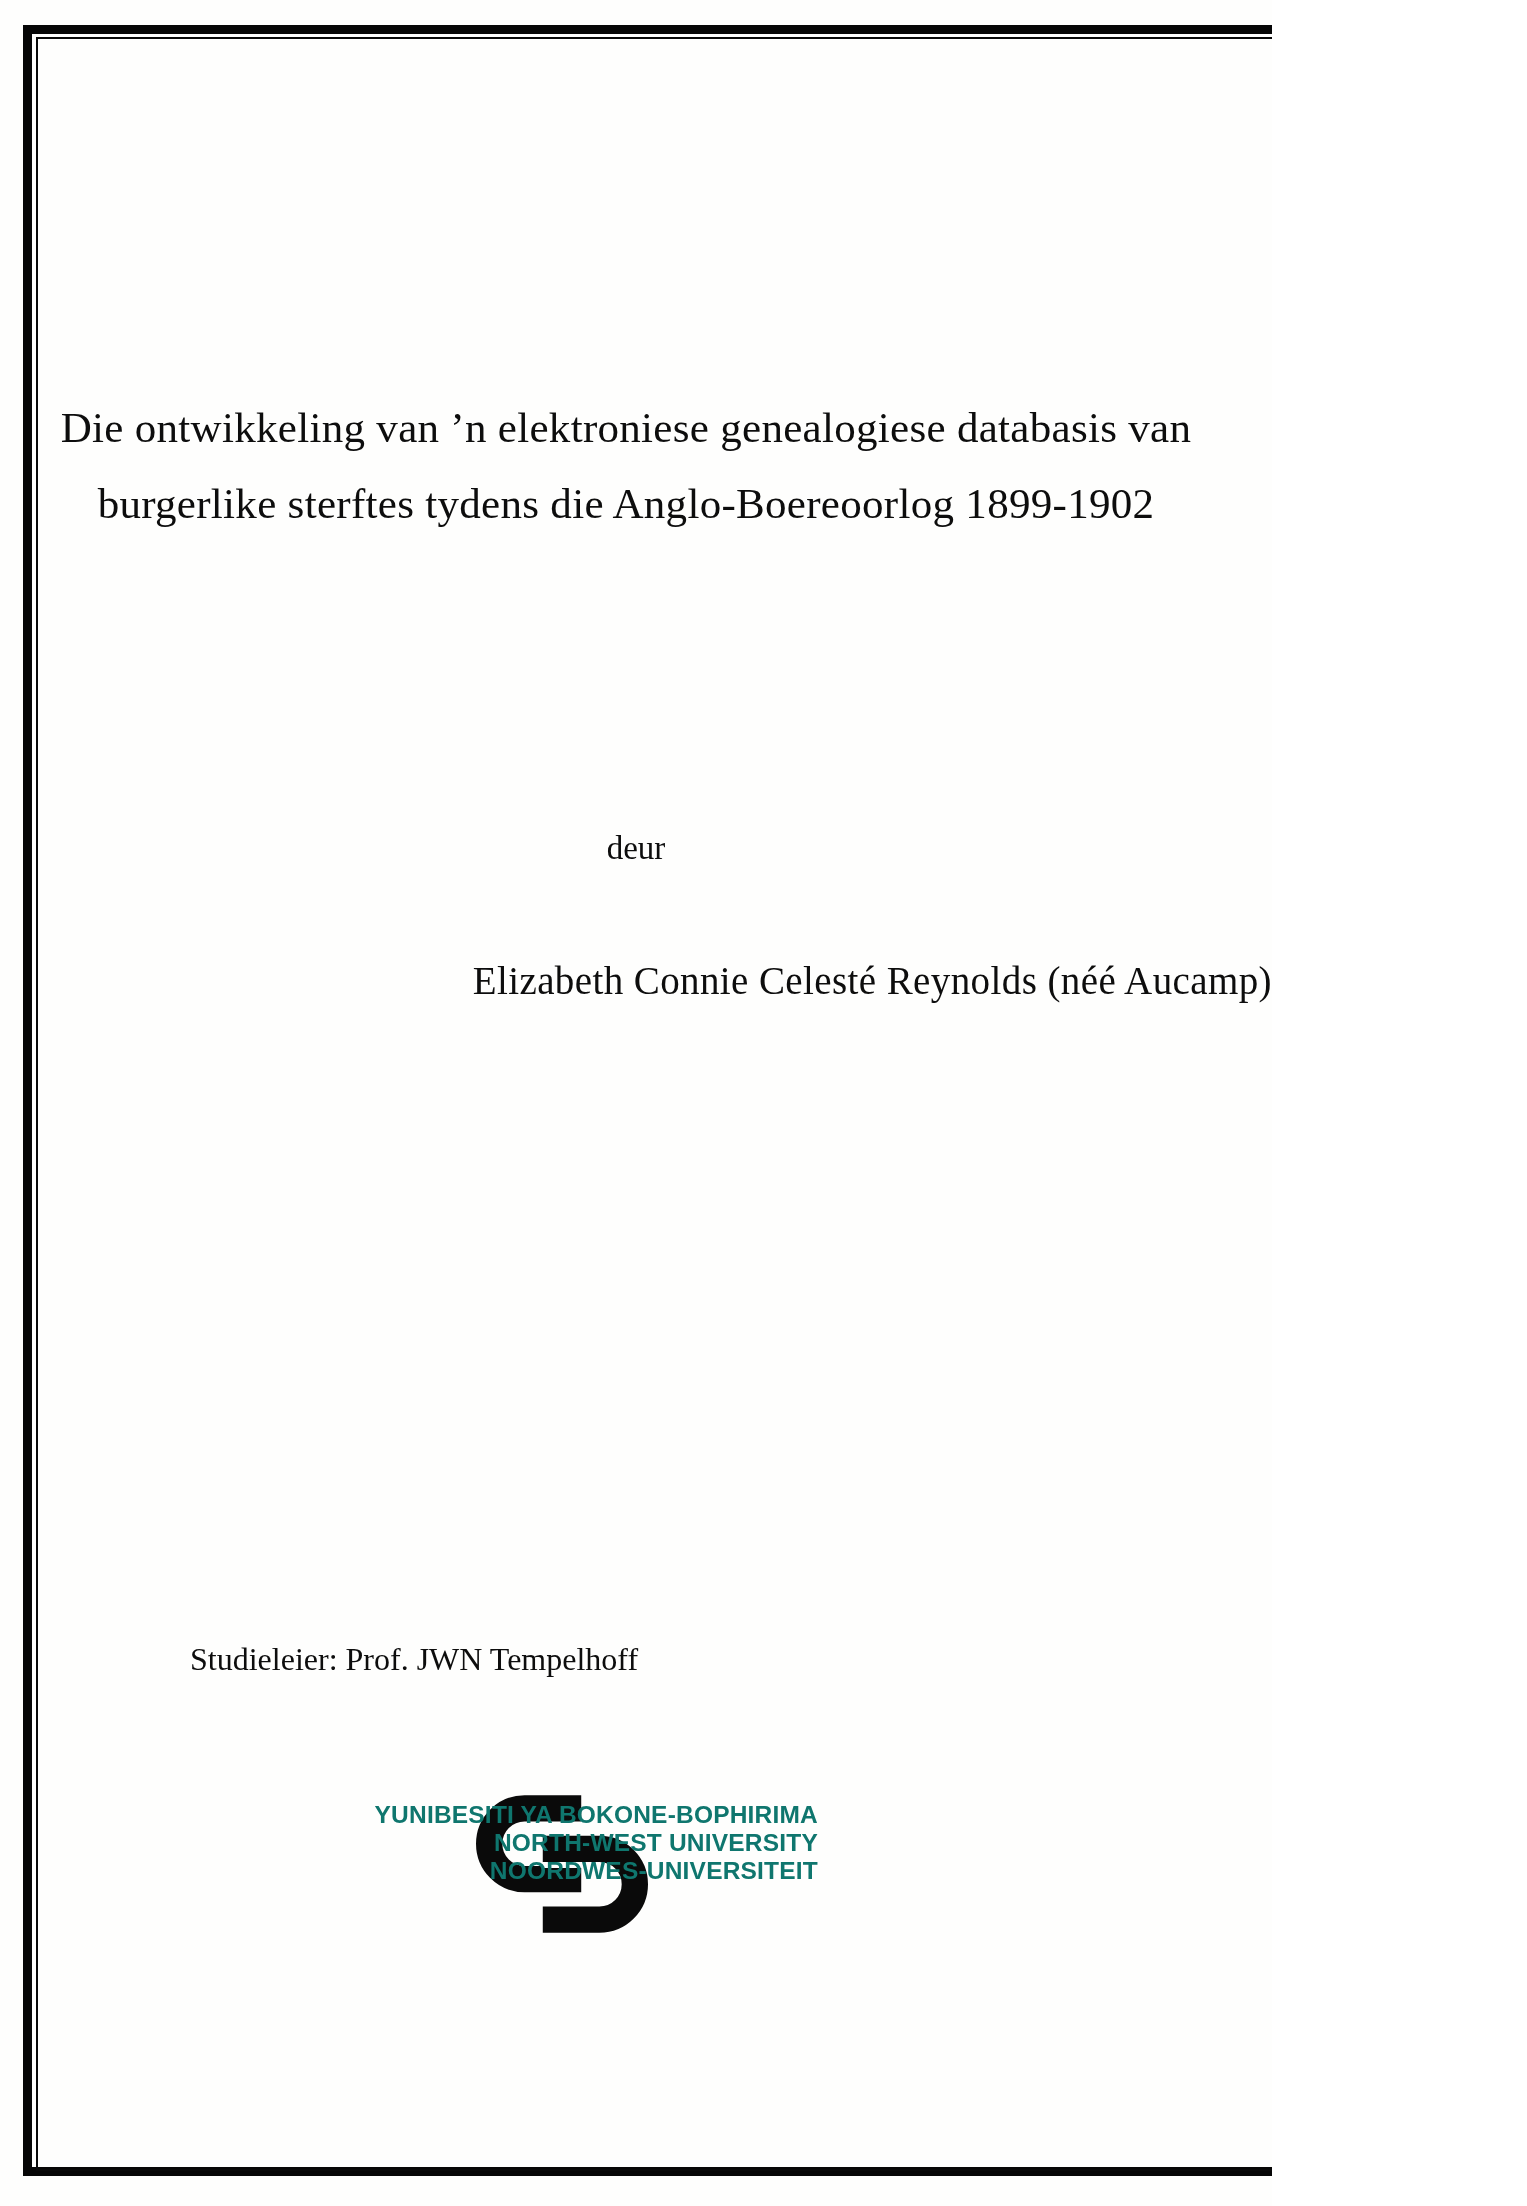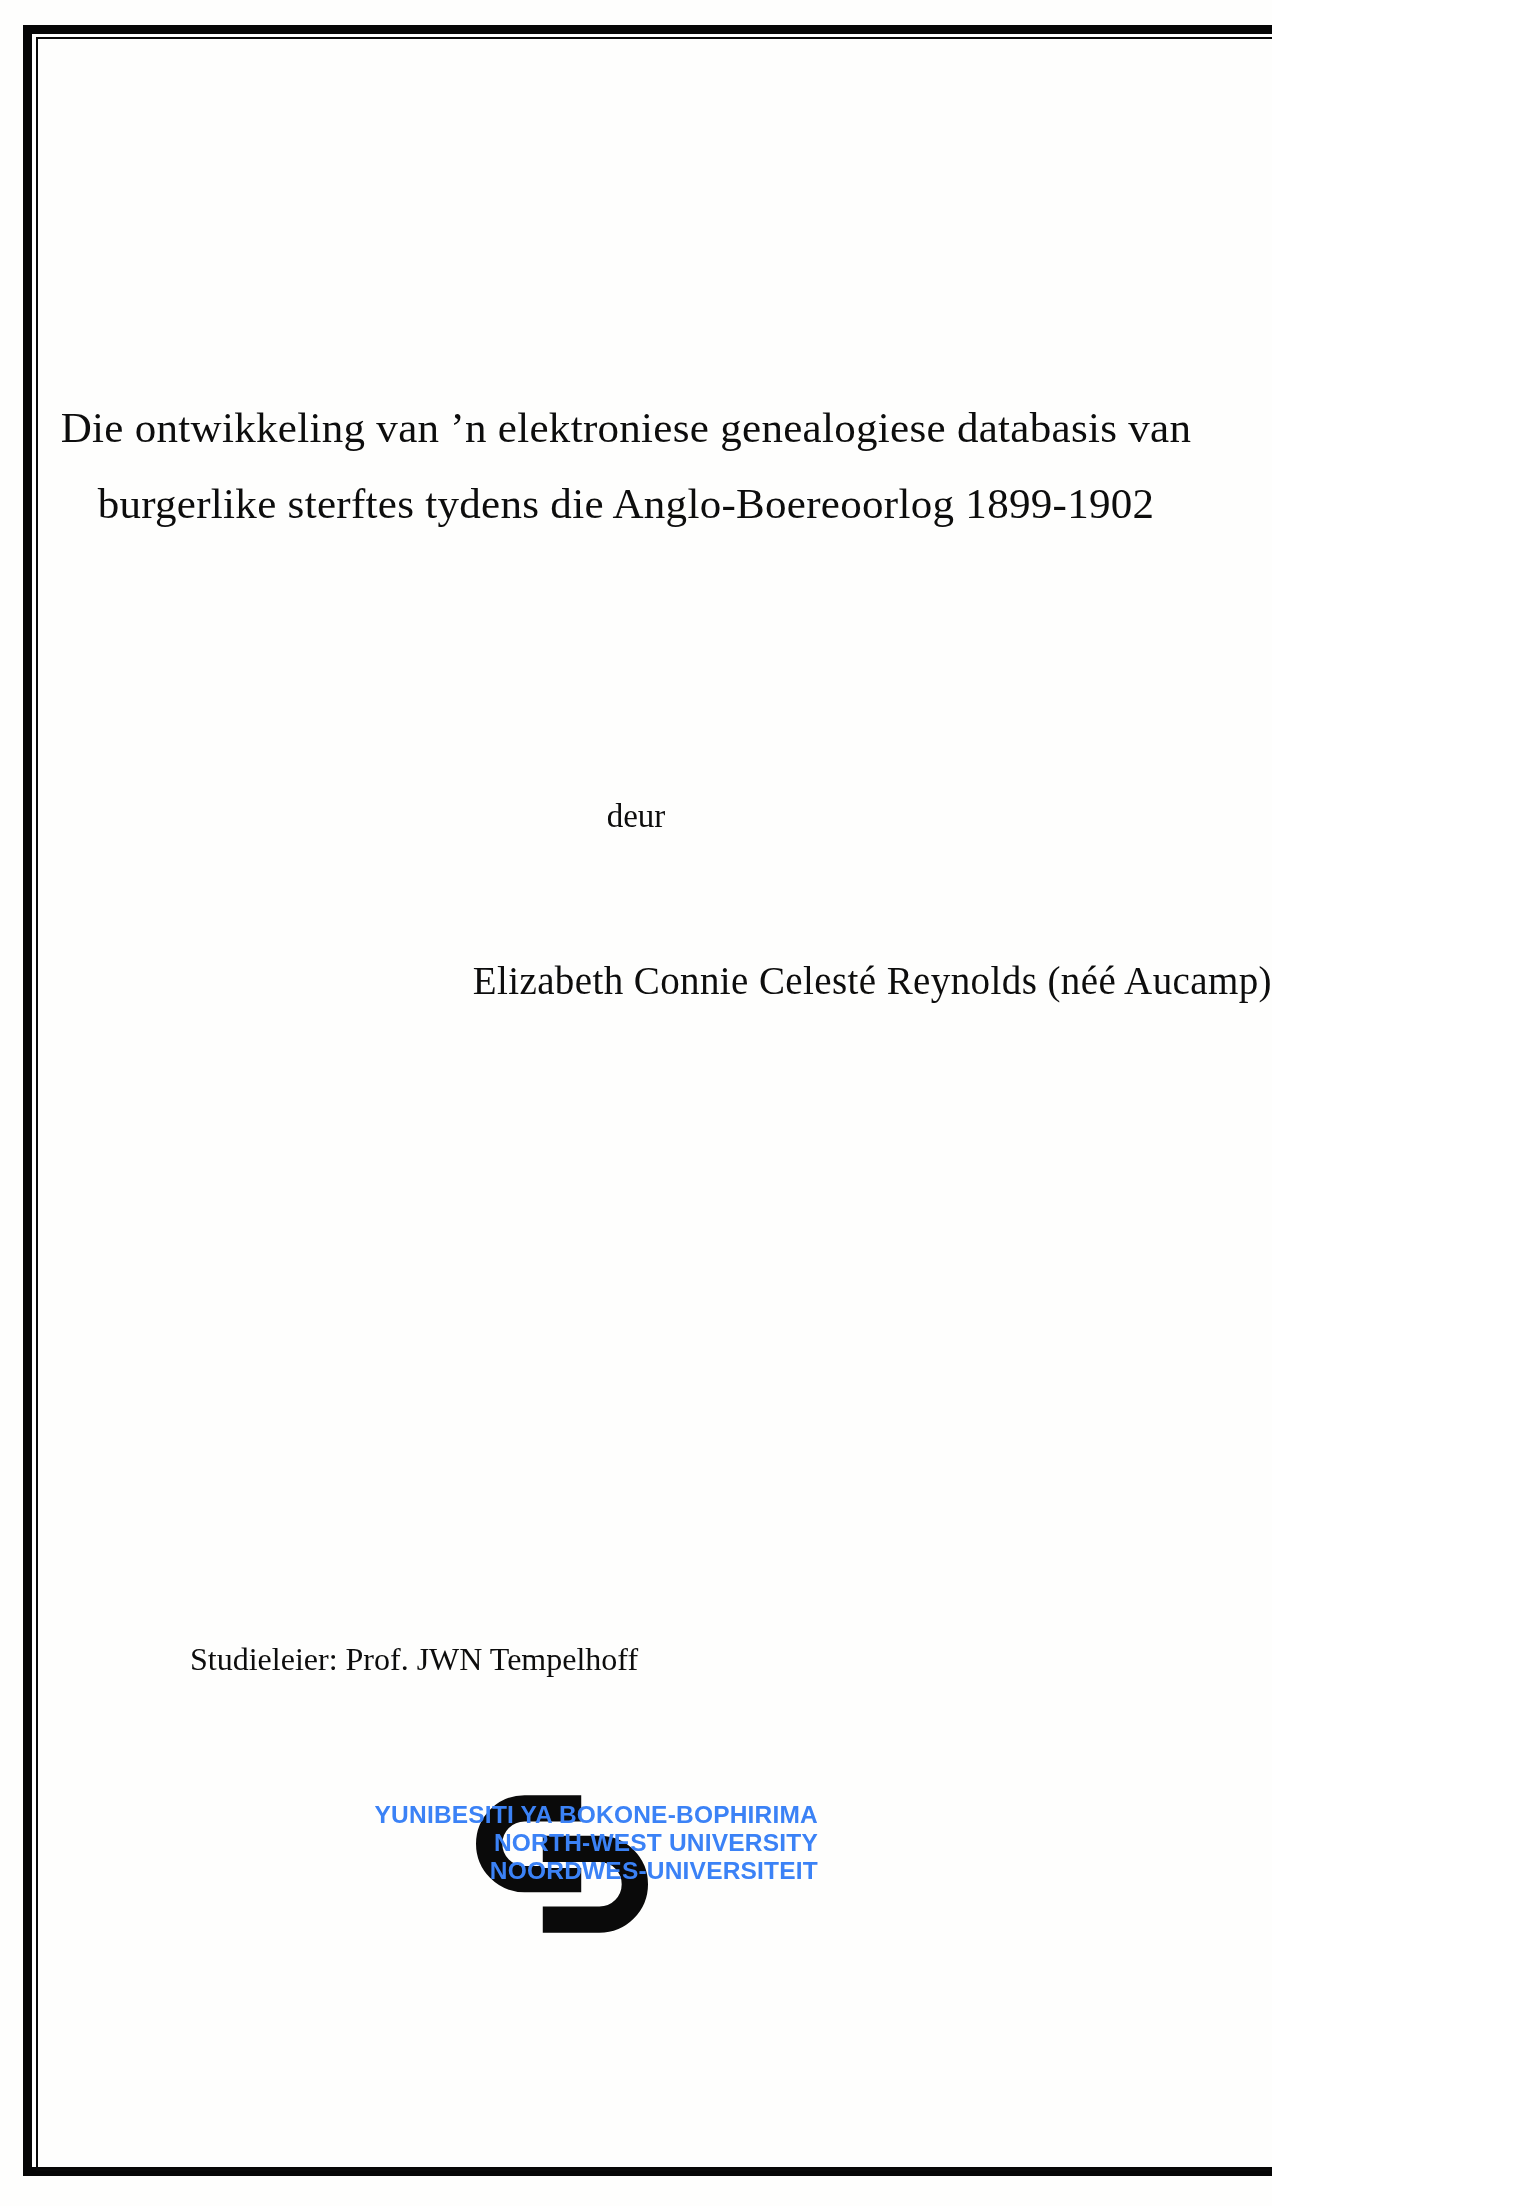--- a/index.html
+++ b/index.html
@@ -38,21 +38,21 @@
     position: absolute;
     left: 60px; right: 80px; top: 390px;
     text-align: center;
     font-size: 43px;
     line-height: 76px;
     letter-spacing: 0.3px;
     white-space: nowrap;
   }
   .byline {
     position: absolute;
-    left: 0; right: 0; top: 798px;
+    left: 0; right: 0; top: 830px;
     text-align: center;
     font-size: 33px;
   }
   .author {
     position: absolute;
     left: 60px; right: 0; top: 958px;
     text-align: right;
     font-size: 39px;
     letter-spacing: 0.4px;
     white-space: nowrap;
@@ -83,21 +83,21 @@
   }
   .logo-text {
     position: absolute;
     right: 454px; top: 1801px;
     text-align: right;
     font-family: "Liberation Sans", "DejaVu Sans", sans-serif;
     font-weight: bold;
     font-size: 24.5px;
     line-height: 28px;
     letter-spacing: 0.2px;
-    color: #3b82f6;
+    color: #0f766e;
     white-space: nowrap;
   }
 </style>
 </head>
 <body>
 
 <div class="page">
 
   <div class="frame-outer"></div>
   <div class="frame-inner"></div>

